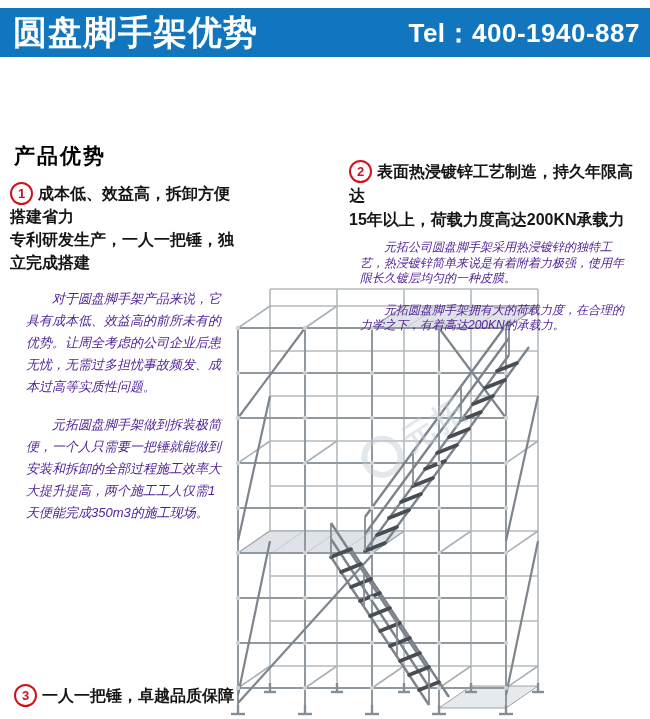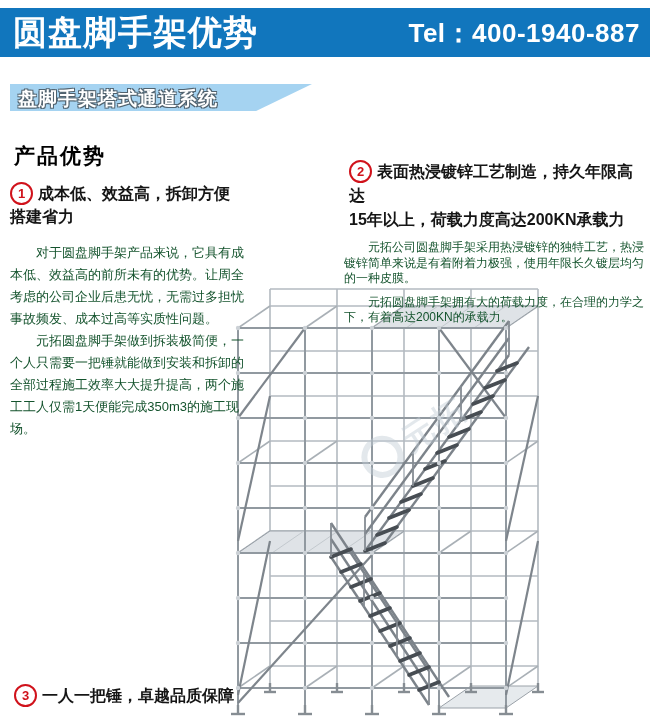--- a/index.html
+++ b/index.html
@@ -23,21 +23,21 @@
   
   .section-title{position:absolute;left:14px;top:142px;font-size:21px;font-weight:bold;
         color:#000000;letter-spacing:2px;z-index:3;}
 
   
   .adv{position:absolute;z-index:3;}
   .adv-heading{font-weight:bold;color:#151515;}
   .num-circle{display:inline-block;width:19px;height:19px;line-height:19px;border:2px solid #d0121b;
         border-radius:50%;color:#d0121b;font-size:13px;font-weight:bold;text-align:center;
         vertical-align:1px;margin-right:5px;background:#fff;}
-  .para{margin:0;color:#14532d;text-indent:2em;}
+  .para{margin:16px;color:#4c1d95;text-indent:2em;font-style:italic;}
 
   #adv1{left:10px;top:182px;width:234px;}
   #adv1 .adv-heading{font-size:16px;line-height:23px;}
   #adv1 .para{font-size:13px;line-height:22px;}
   #adv1 .p1{margin-top:14px;}
 
   #adv2{left:344px;top:160px;width:300px;}
   #adv2 .adv-heading{font-size:16px;line-height:24px;padding-left:5px;}
   #adv2 .para{font-size:12px;line-height:15.5px;margin-top:8px;}
 
@@ -50,29 +50,27 @@
 </head>
 <body>
 
 <div id="page">
 
   <div class="header">
     <span class="header-title">圆盘脚手架优势</span>
     <span class="header-tel">Tel：400-1940-887</span>
   </div>
 
-  <div class="ribbon">
-    <span class="ribbon-label">盘脚手架塔式通道系统</span>
-  </div>
 
   <div class="section-title">产品优势</div>
 
   <div class="adv" id="adv1">
     <div class="adv-heading">
       <span class="num-circle">1</span><span>成本低、效益高，拆卸方便搭建省力</span>
+      <div>专利研发生产，一人一把锤，独立完成搭建</div>
     </div>
     <p class="para p1">对于圆盘脚手架产品来说，它具有成本低、效益高的前所未有的优势。让周全考虑的公司企业后患无忧，无需过多担忧事故频发、成本过高等实质性问题。</p>
     <p class="para">元拓圆盘脚手架做到拆装极简便，一个人只需要一把锤就能做到安装和拆卸的全部过程施工效率大大提升提高，两个施工工人仅需1天便能完成350m3的施工现场。</p>
   </div>
 
   <div class="adv" id="adv2">
     <div class="adv-heading">
       <span class="num-circle">2</span><span>表面热浸镀锌工艺制造，持久年限高达</span>
       <div>15年以上，荷载力度高达200KN承载力</div>
     </div>

